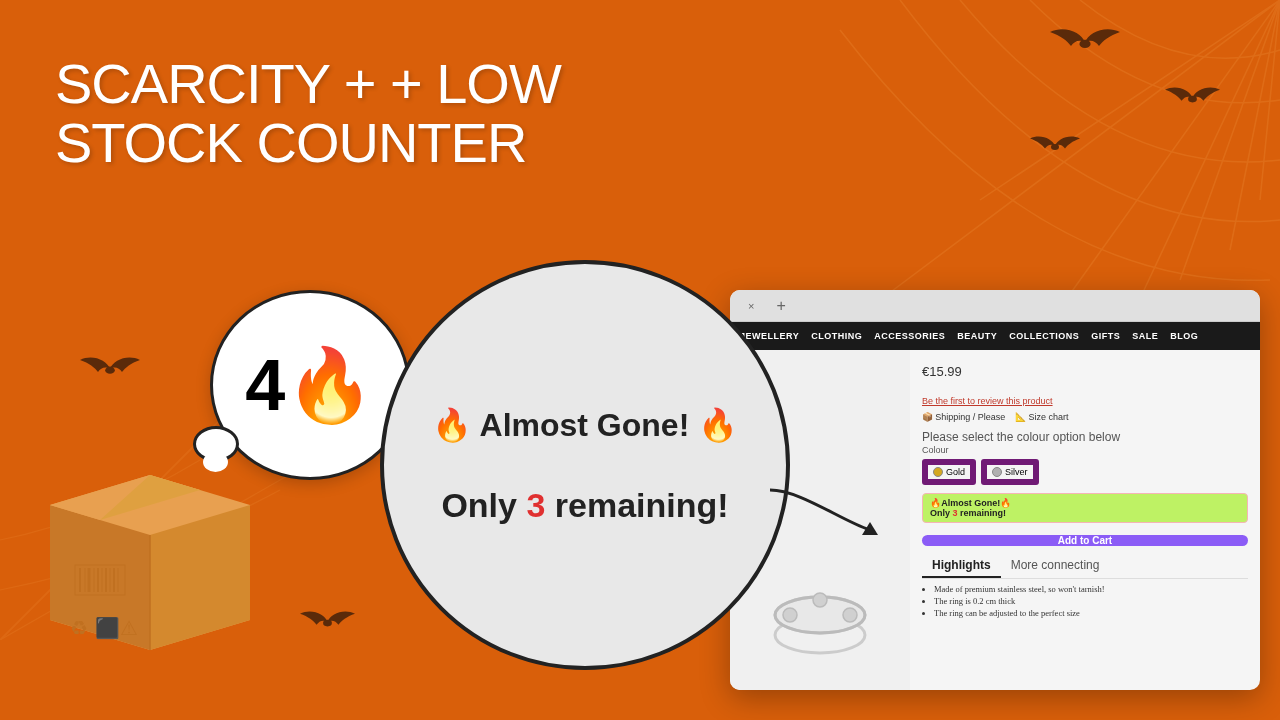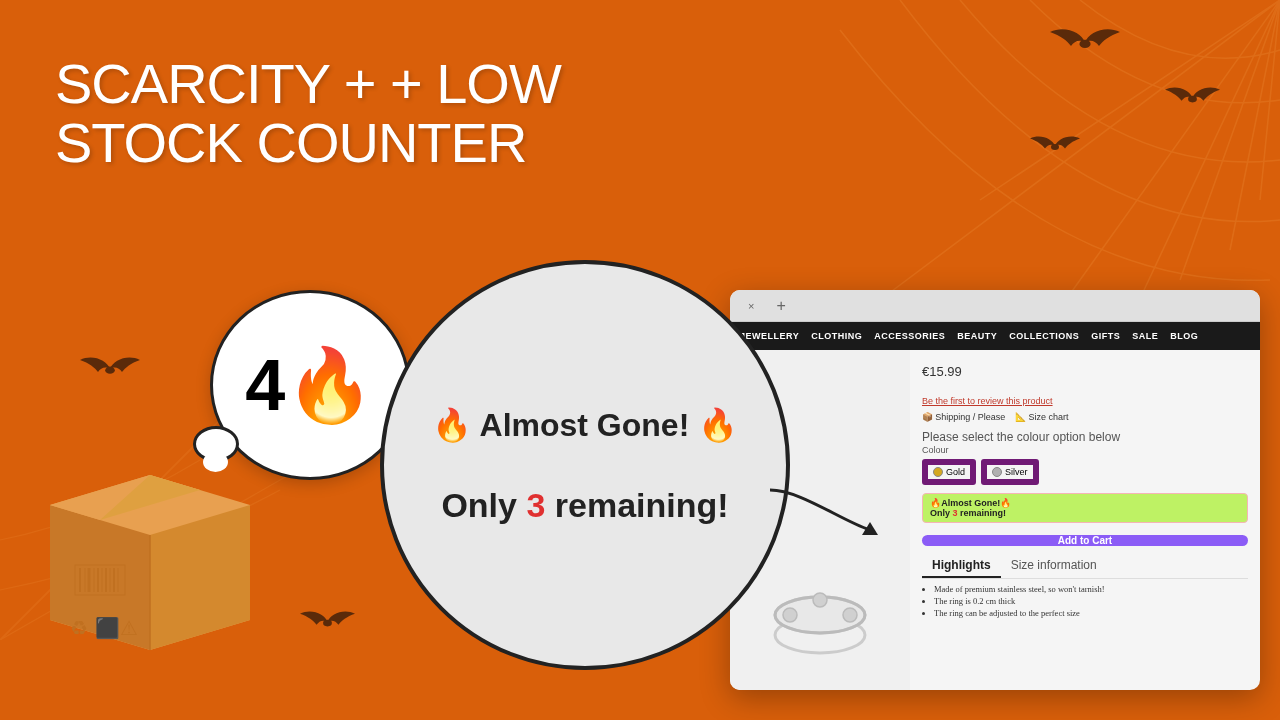--- a/index.html
+++ b/index.html
@@ -560,21 +560,21 @@
         <div class="scarcity-text1">🔥Almost Gone!🔥</div>
         <div class="scarcity-text2">
           <span>Only </span><span class="red">3</span><span> remaining!</span>
         </div>
       </div>
       
       <button class="add-to-cart-btn">Add to Cart</button>
       
       <div class="tabs-row">
         <div class="tab active">Highlights</div>
-        <div class="tab">Size information</div>
+        <div class="tab">More connecting</div>
       </div>
       
       <ul class="highlights-list">
         <li>Made of premium stainless steel, so won't tarnish!</li>
         <li>The ring is 0.2 cm thick</li>
         <li>The ring can be adjusted to the perfect size</li>
       </ul>
     </div>
   </div>
 </div>

